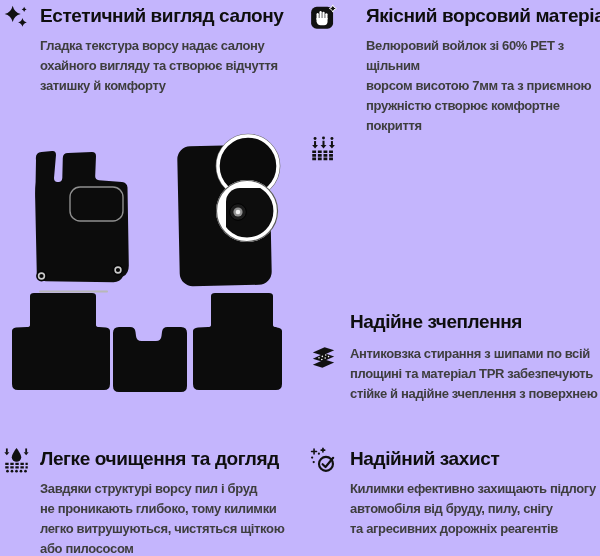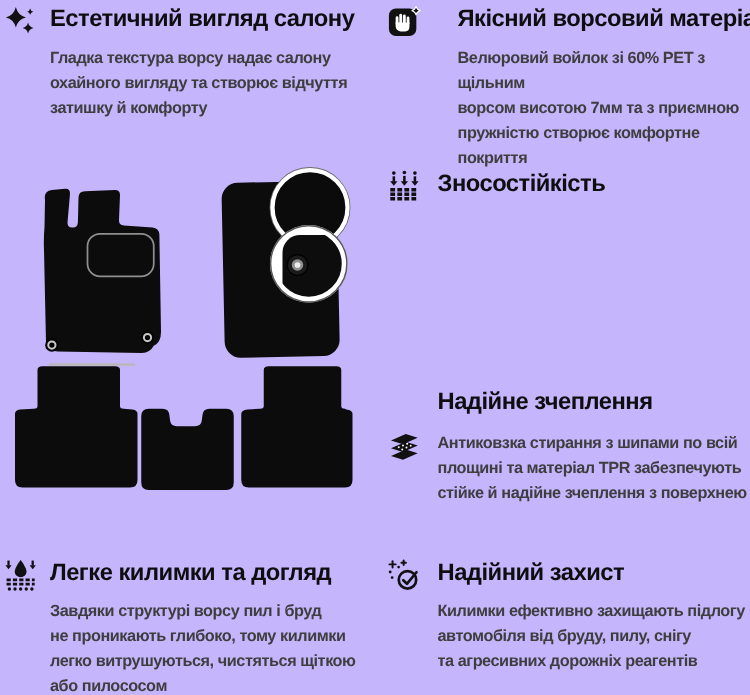--- a/index.html
+++ b/index.html
@@ -82,21 +82,20 @@
         <rect x="18.6" y="4.5" width="1.8" height="4"></rect>
           <path d="M16.9,8 L22.1,8 L19.5,11.2 Z"></path>
         <g stroke="#111111" stroke-width="2.4" stroke-dasharray="3.4 1.6" fill="none">
           <line x1="2" y1="14" x2="22" y2="14"></line>
           <line x1="2" y1="17.2" x2="22" y2="17.2"></line>
           <line x1="2" y1="20.4" x2="22" y2="20.4"></line>
         </g>
       </svg>
     </div>
     <div class="ftext">
-      <h2>Зносостійкість</h2>
     </div>
   </section>
 
   <section class="feature s4">
     <div class="ficon">
       <svg viewBox="0 0 24 24" fill="#111111">
         <path d="M2.5,7.5 L13,2.8 L21.5,5.5 L11,10.2 Z"></path>
         <path d="M2.5,13 L13,8.3 L21.5,11 L11,15.7 Z"></path>
         <g fill="#ffffff">
           <circle cx="8" cy="12.3" r="0.7"></circle>
@@ -132,21 +131,21 @@
         <g>
           <circle cx="4" cy="21.5" r="1.2"></circle>
             <circle cx="8" cy="21.5" r="1.2"></circle>
             <circle cx="12" cy="21.5" r="1.2"></circle>
           <circle cx="16" cy="21.5" r="1.2"></circle>
             <circle cx="20" cy="21.5" r="1.2"></circle>
         </g>
       </svg>
     </div>
     <div class="ftext">
-      <h2>Легке килимки та догляд</h2>
+      <h2>Легке очищення та догляд</h2>
       <p>Завдяки структурі ворсу пил і бруд
 не проникають глибоко, тому килимки
 легко витрушуються, чистяться щіткою
 або пилососом</p>
     </div>
   </section>
 
   <section class="feature s6">
     <div class="ficon">
       <svg viewBox="0 0 24 24">

